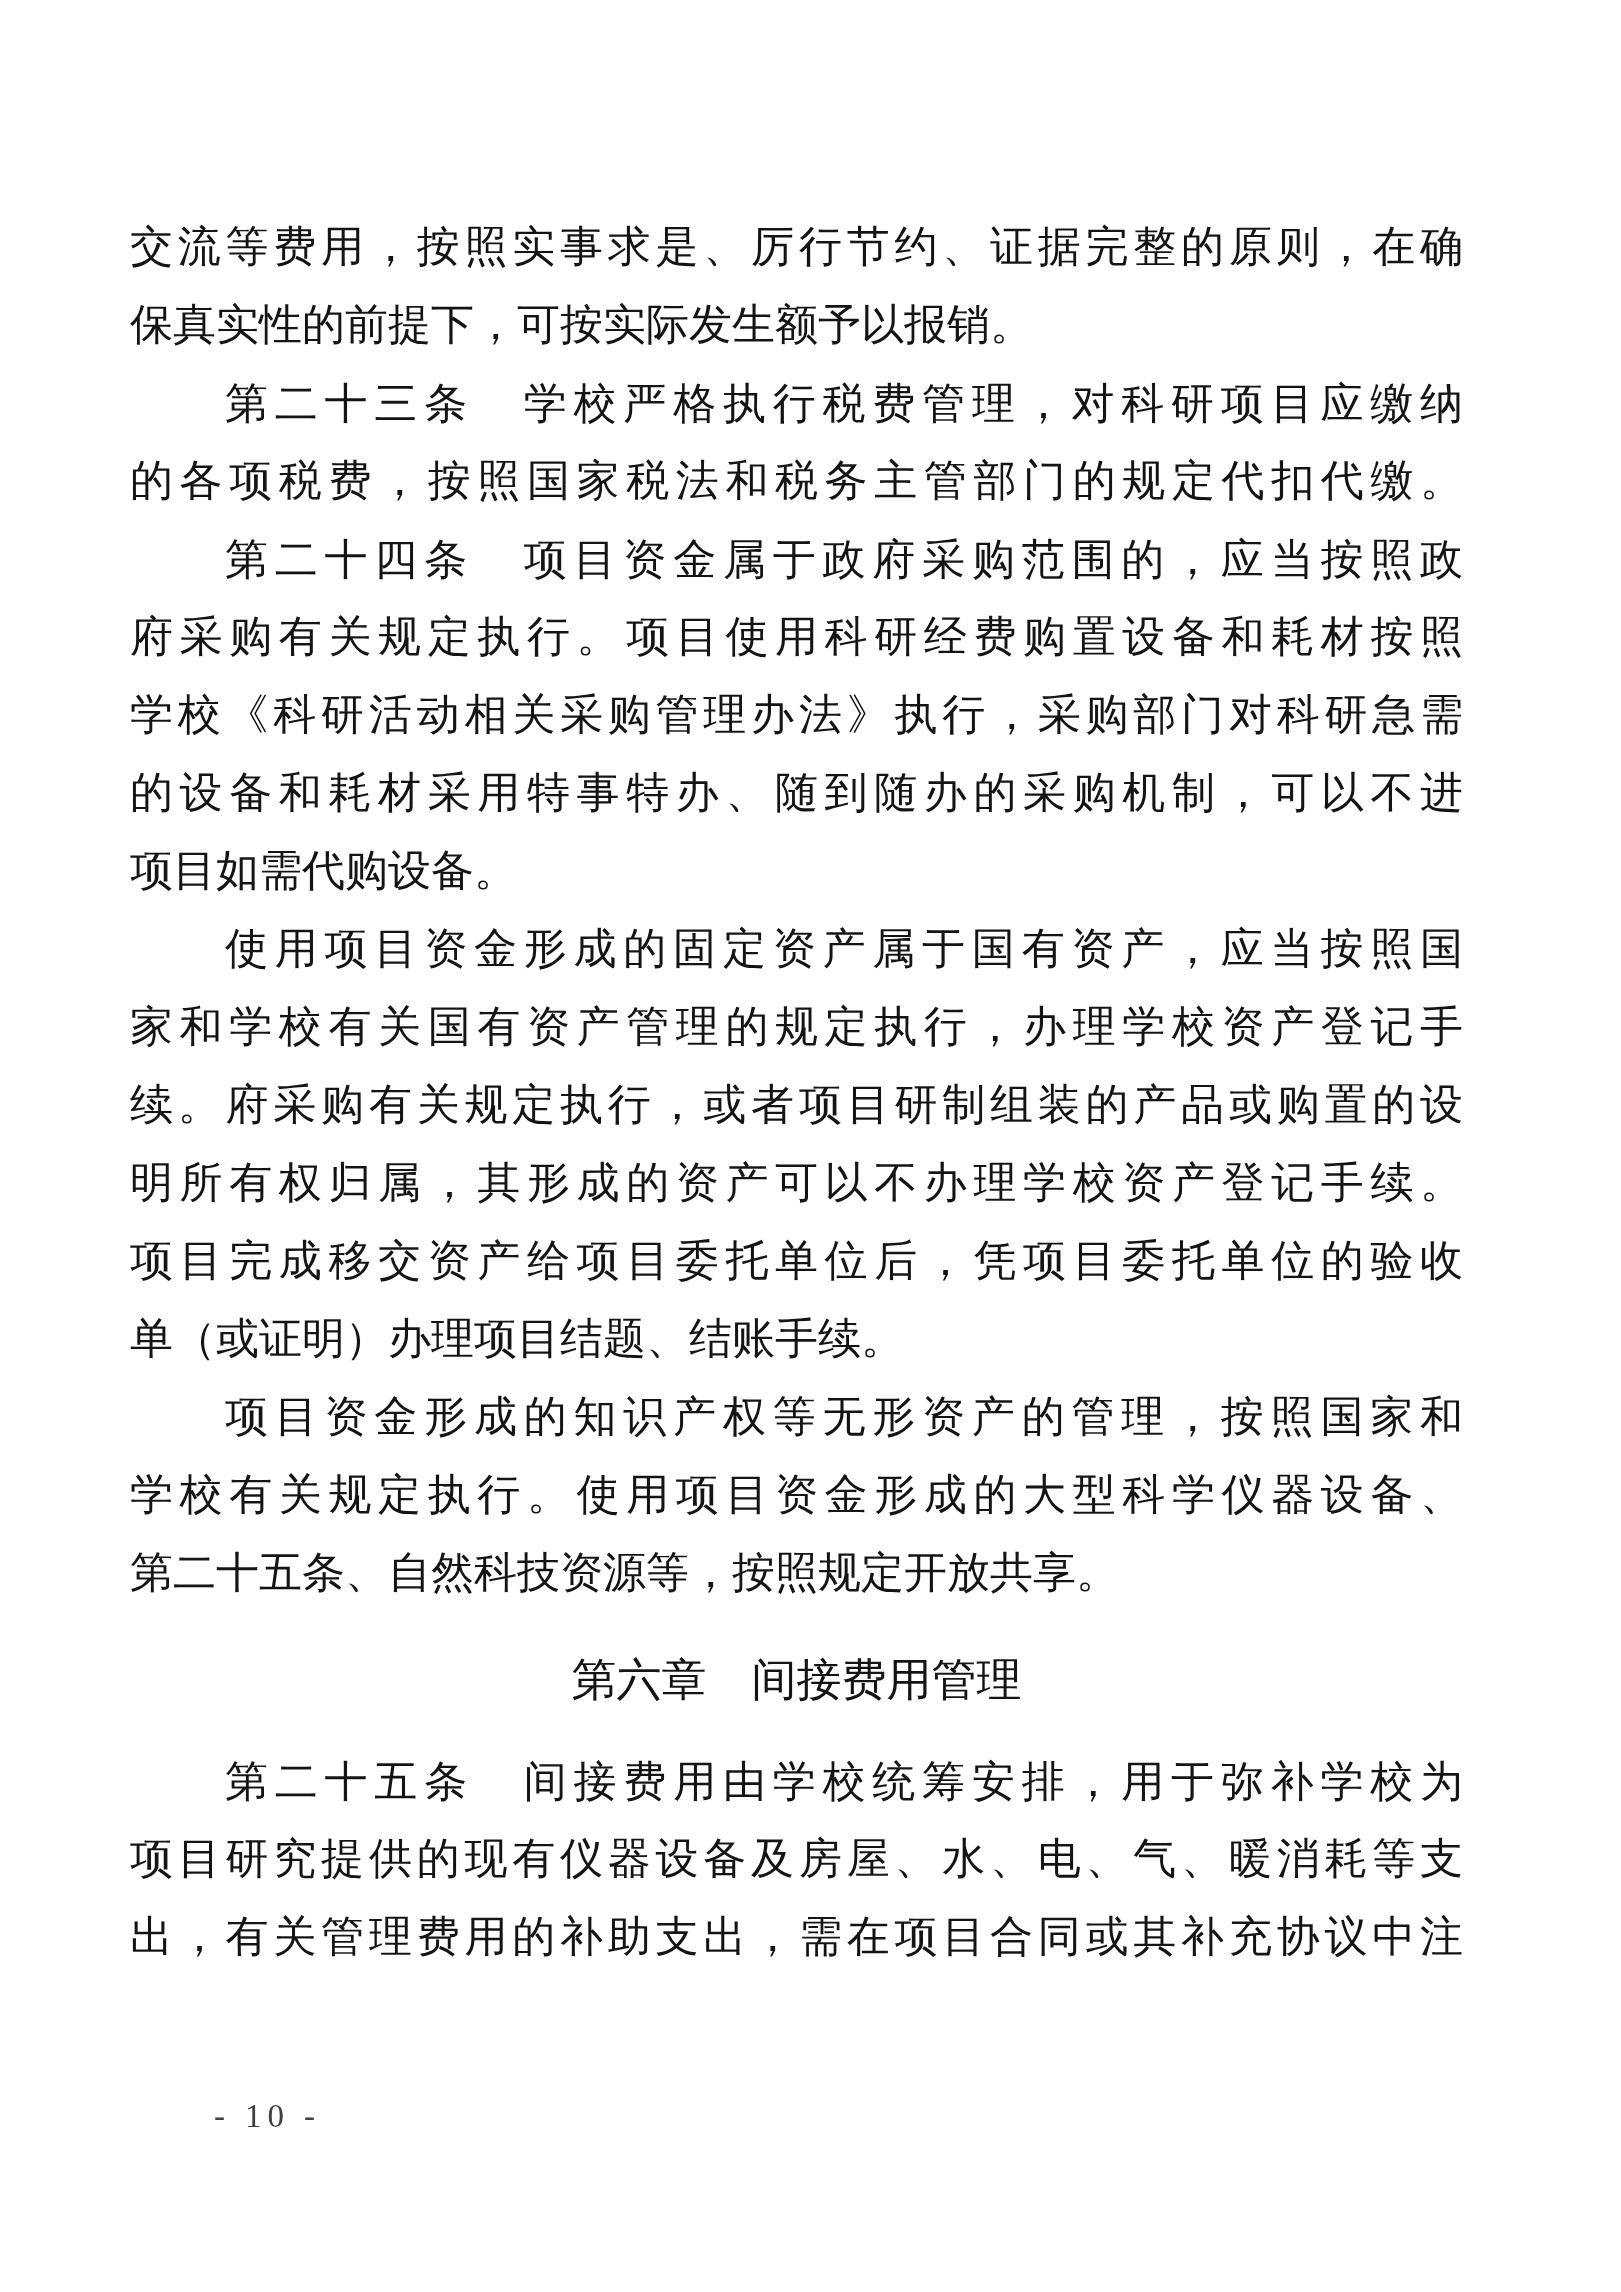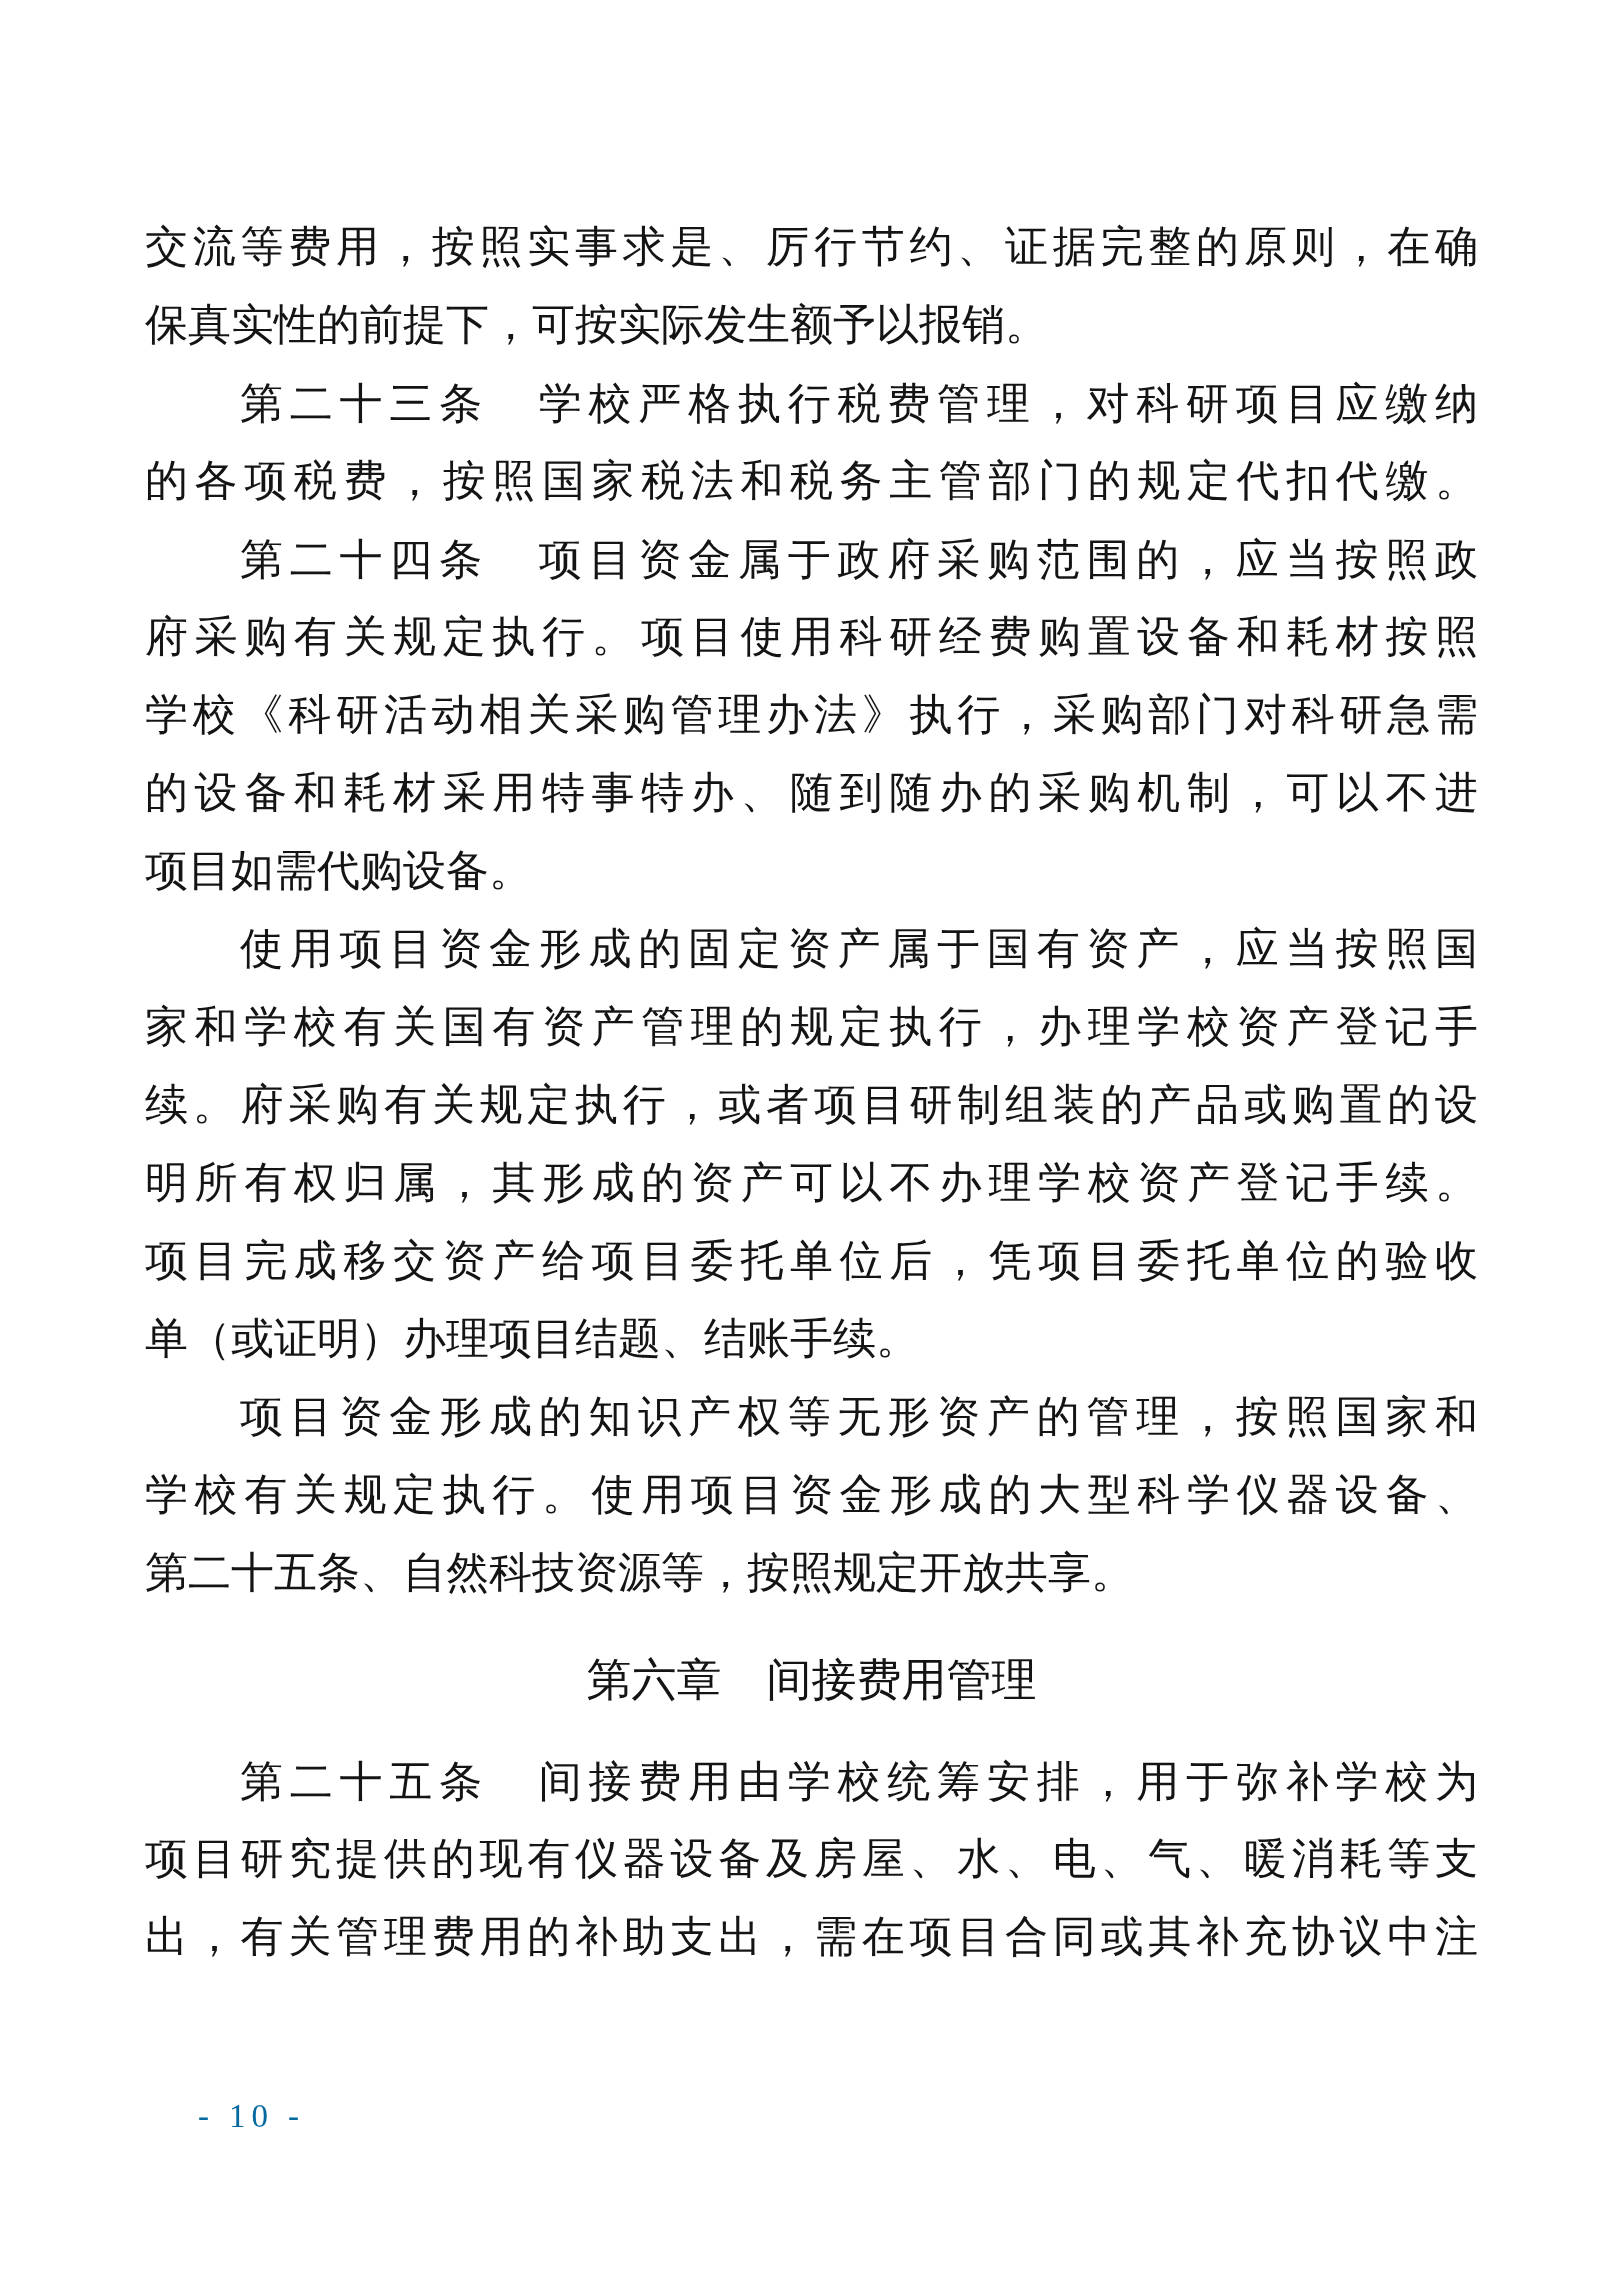--- a/index.html
+++ b/index.html
@@ -15,21 +15,21 @@
     font-family: "Liberation Serif", "DejaVu Serif", serif;
     color: #141414;
   }
   .page {
     position: absolute;
     inset: 0;
     background: #ffffff;
   }
   .doc-body {
     position: absolute;
-    left: 145px;
+    left: 130px;
     top: 208px;
     width: 1333px;
   }
   .line {
     font-size: 43px;
     line-height: 78px;
     height: 78px;
     text-align: justify;
     text-align-last: justify;
     text-justify: inter-character;
@@ -52,26 +52,26 @@
     height: 78px;
     margin-top: 29px;
     margin-bottom: 22.5px;
     text-align: right;
     text-align-last: center;
     font-family: "Liberation Sans", "DejaVu Sans", sans-serif;
     font-weight: 700;
   }
   .footer-page-number {
     position: absolute;
-    left: 198px;
+    left: 214px;
     top: 2098px;
     font-size: 33px;
     letter-spacing: 5.9px;
     font-family: "Liberation Serif", "DejaVu Serif", serif;
-    color: #0369a1;
+    color: #404040;
   }
 </style>
 </head>
 <body>
 
 <div class="page">
   <main class="doc-body" id="doc-body">
       <div class="line"><span>交流等费用，按照实事求是、厉行节约、证据完整的原则，在确</span></div>
       <div class="line lastline"><span>保真实性的前提下，可按实际发生额予以报销。</span></div>
       <div class="line indent"><span class="bold-seg">第二十三条</span><span>　学校严格执行税费管理，对科研项目应缴纳</span></div>

